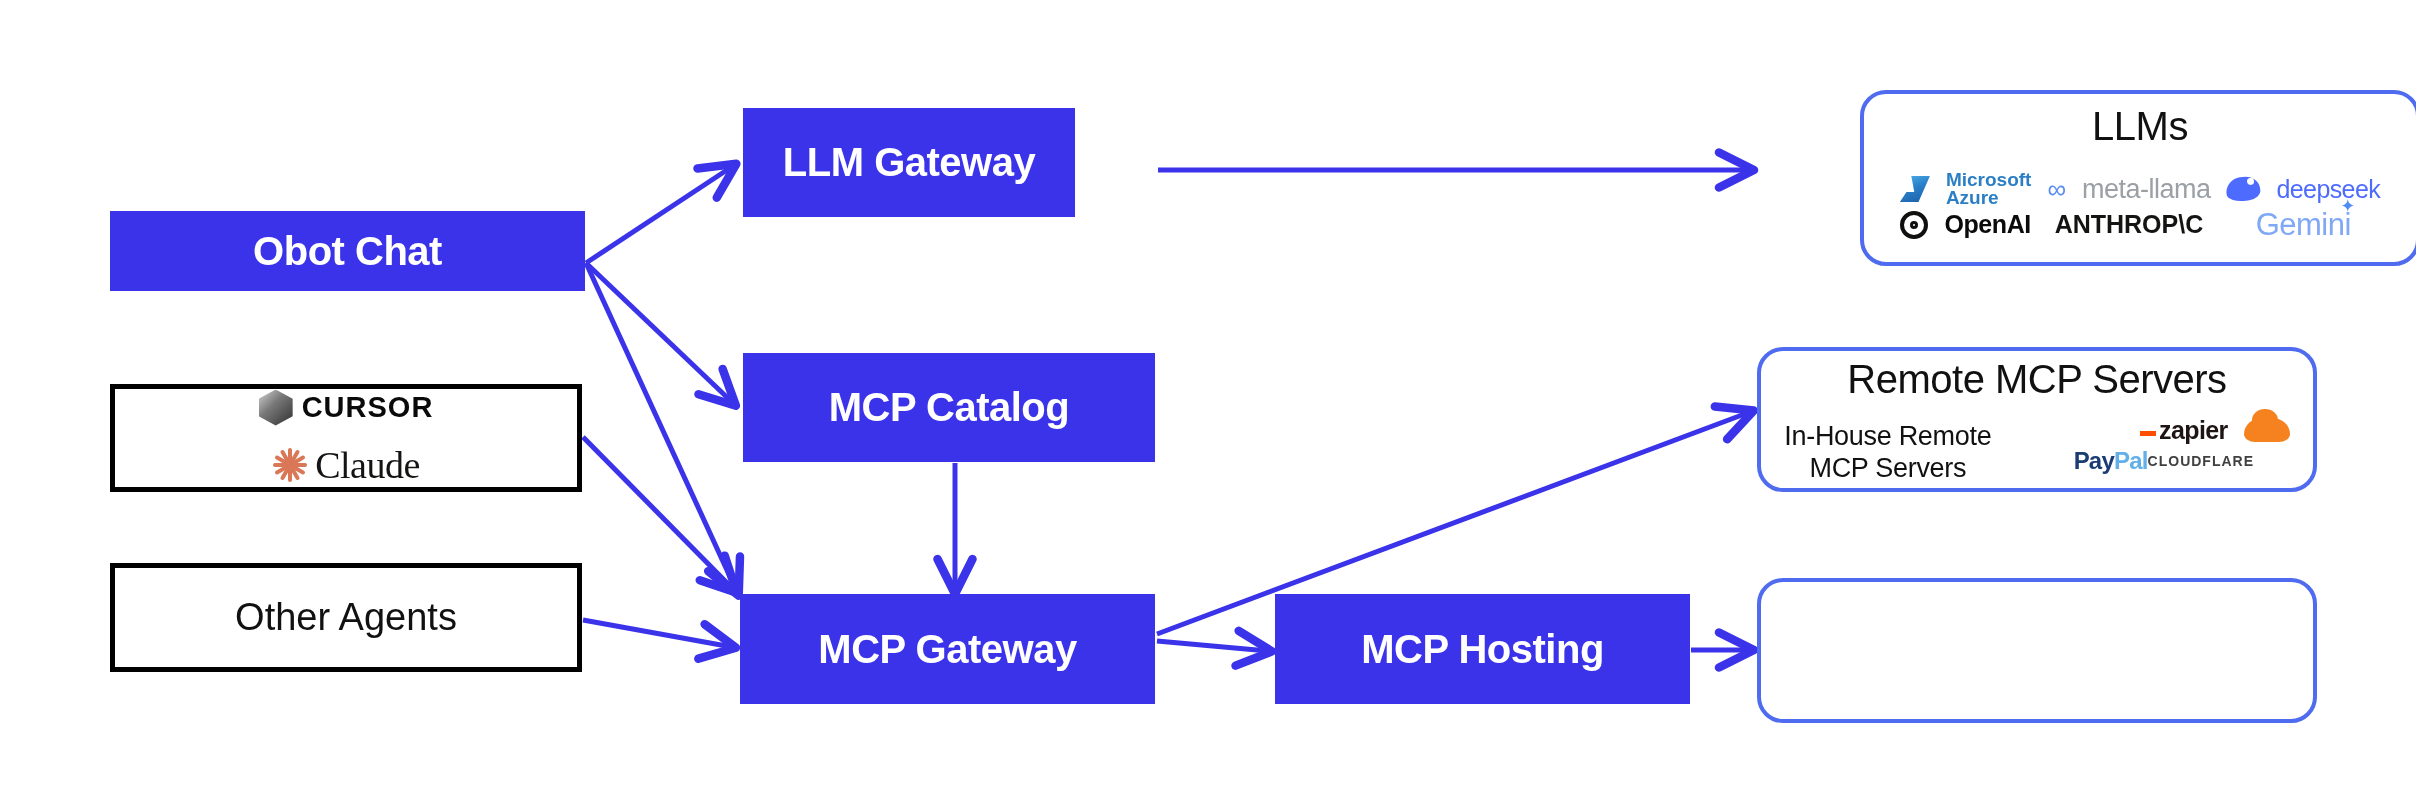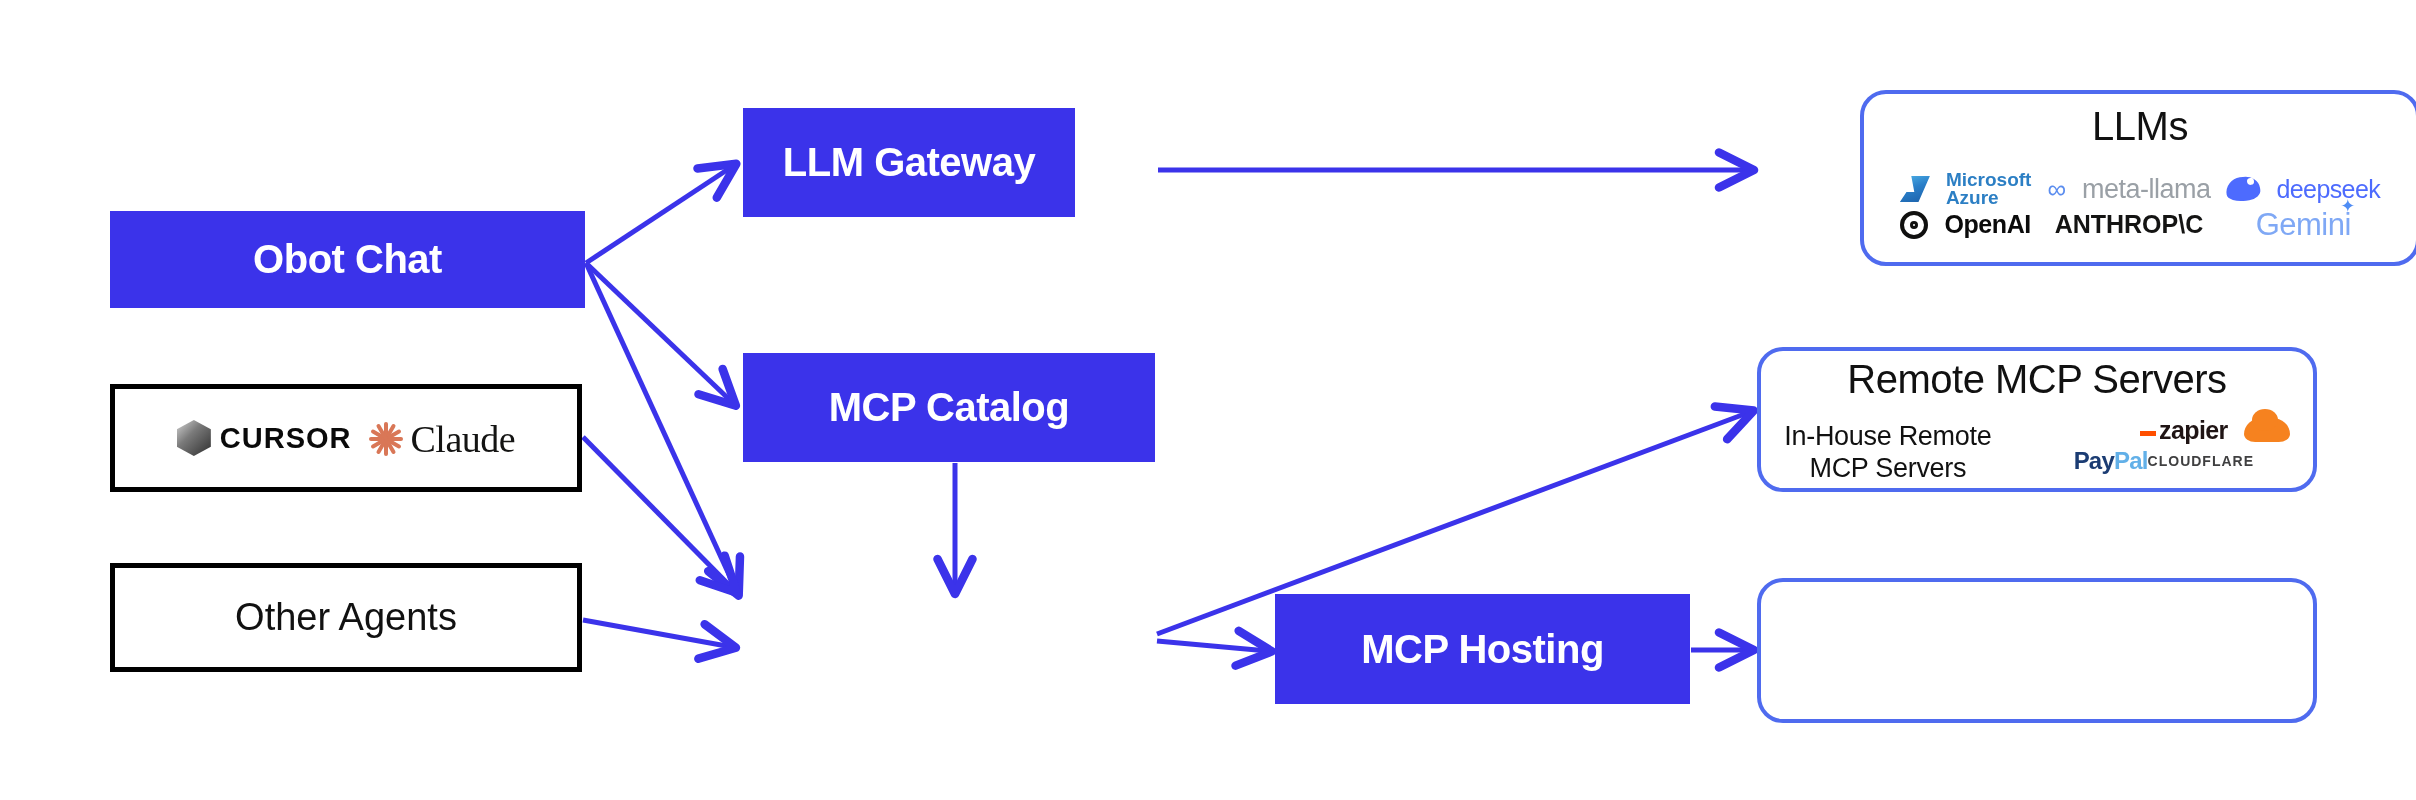--- a/index.html
+++ b/index.html
@@ -207,25 +207,25 @@
       <line x1="583" y1="437" x2="734" y2="590"></line>
       <line x1="583" y1="620" x2="732" y2="647"></line>
       <line x1="955" y1="463" x2="955" y2="590"></line>
       <line x1="1158" y1="170" x2="1750" y2="170"></line>
       <line x1="1157" y1="634" x2="1750" y2="412"></line>
       <line x1="1157" y1="641" x2="1268" y2="651"></line>
       <line x1="1691" y1="650" x2="1750" y2="650"></line>
     </g>
   </svg>
 
-  <div class="node node-solid" style="left:110px;top:211px;width:475px;height:97px;font-size:40px;">
+  <div class="node node-solid" style="left:110px;top:211px;width:475px;height:80px;font-size:40px;">
     <span>Obot Chat</span>
   </div>
 
-  <div class="node node-outline" style="left:110px;top:384px;width:472px;height:108px;flex-direction:row;gap:16px;">
+  <div class="node node-outline" style="left:110px;top:384px;width:472px;height:108px;flex-direction:column;gap:16px;">
     <div class="cursor-logo">
       <span class="cursor-mark"></span>
       <span class="cursor-text">CURSOR</span>
     </div>
     <div class="claude-logo">
       <span class="claude-mark">
         <i style="transform:translate(-50%,-50%) rotate(0deg)"></i>
         <i style="transform:translate(-50%,-50%) rotate(30deg)"></i>
         <i style="transform:translate(-50%,-50%) rotate(60deg)"></i>
         <i style="transform:translate(-50%,-50%) rotate(90deg)"></i>
@@ -241,20 +241,23 @@
   </div>
 
   <div class="node node-solid" style="left:743px;top:108px;width:332px;height:109px;font-size:40px;">
     <span>LLM Gateway</span>
   </div>
 
   <div class="node node-solid" style="left:743px;top:353px;width:412px;height:109px;font-size:40px;">
     <span>MCP Catalog</span>
   </div>
 
+  <div class="node node-solid" style="left:740px;top:594px;width:415px;height:110px;font-size:40px;">
+    <span>MCP Gateway</span>
+  </div>
 
   <div class="node node-solid" style="left:1275px;top:594px;width:415px;height:110px;font-size:40px;">
     <span>MCP Hosting</span>
   </div>
 
   <div class="node node-card" style="left:1860px;top:90px;width:560px;height:176px;">
     <div class="card-title">LLMs</div>
     <div class="card-body">
       <div class="logo-grid">
 

